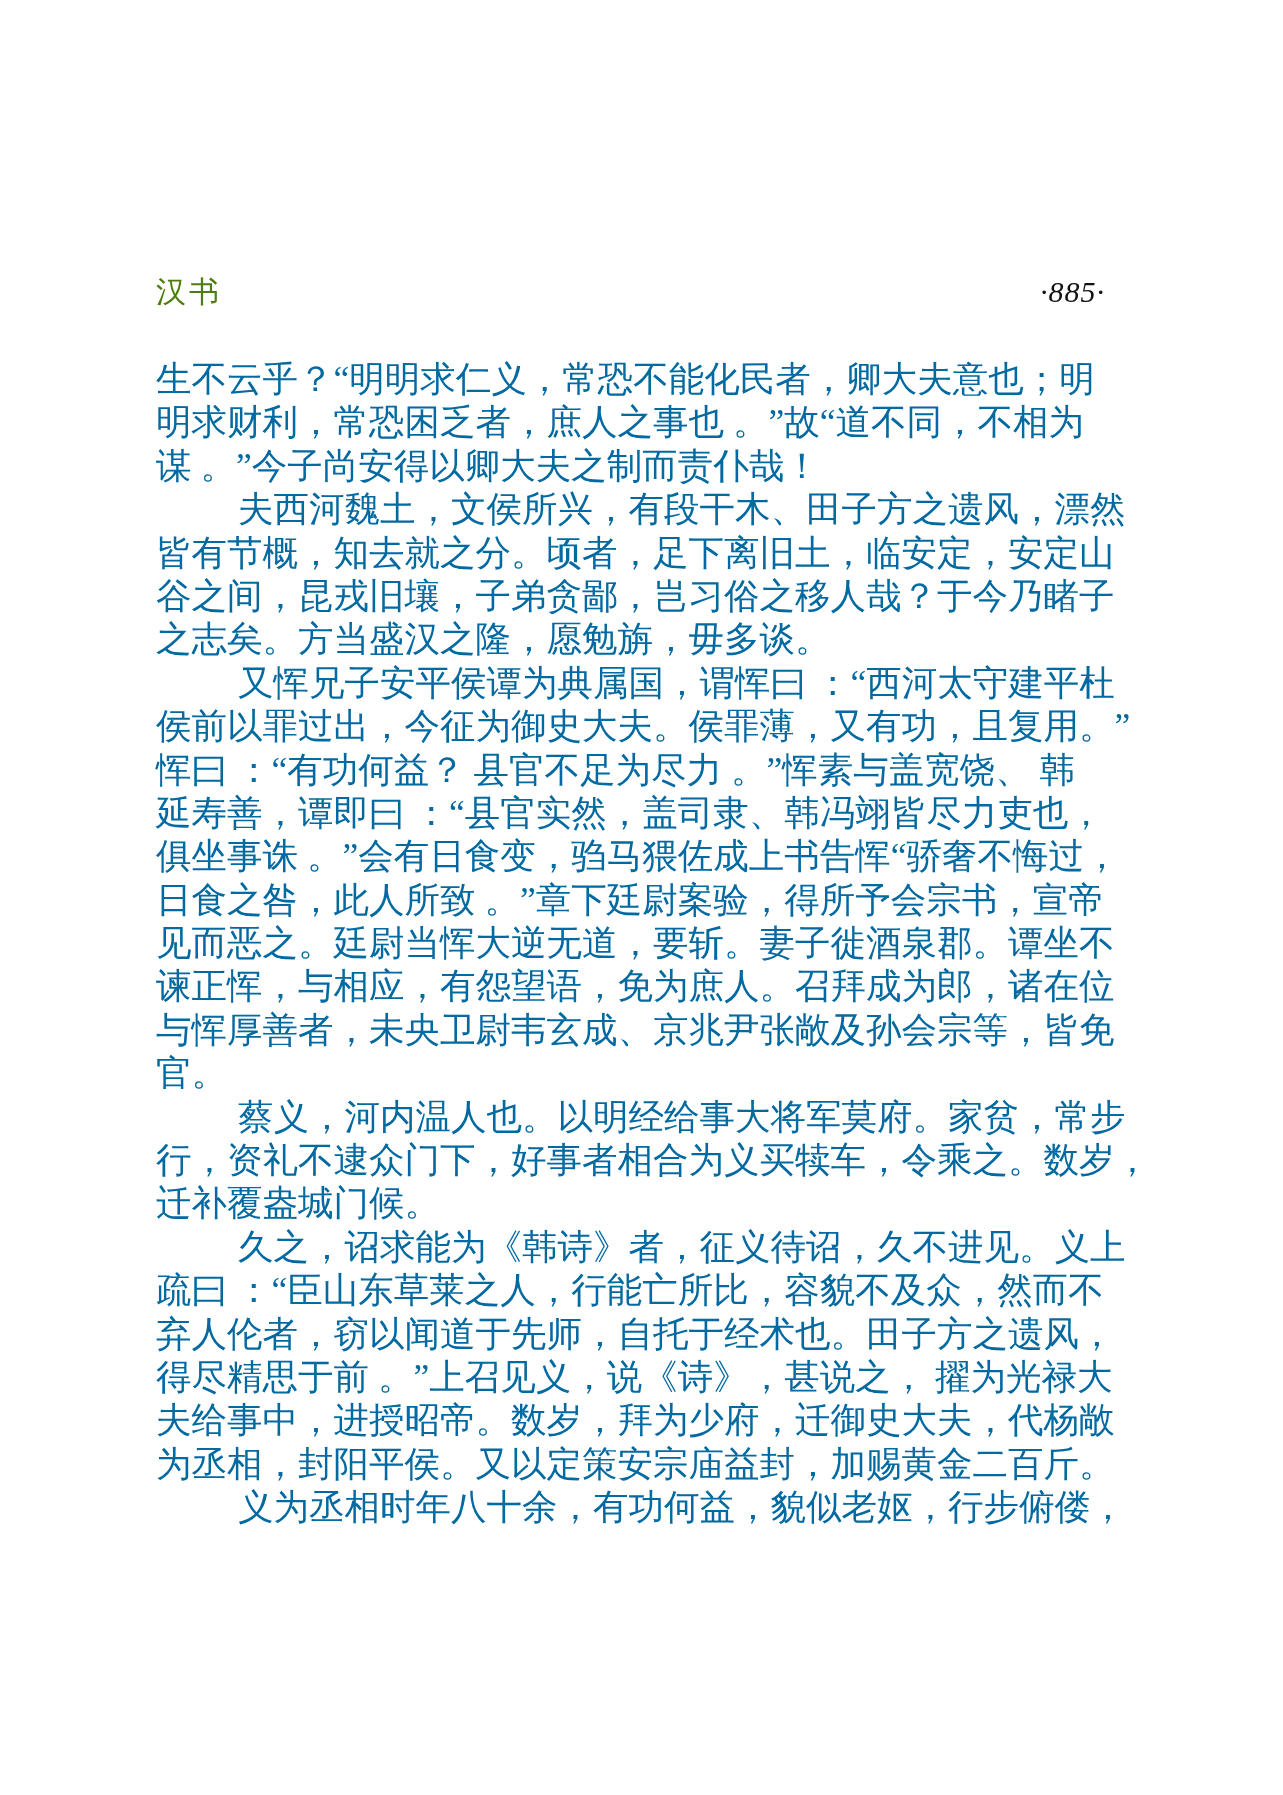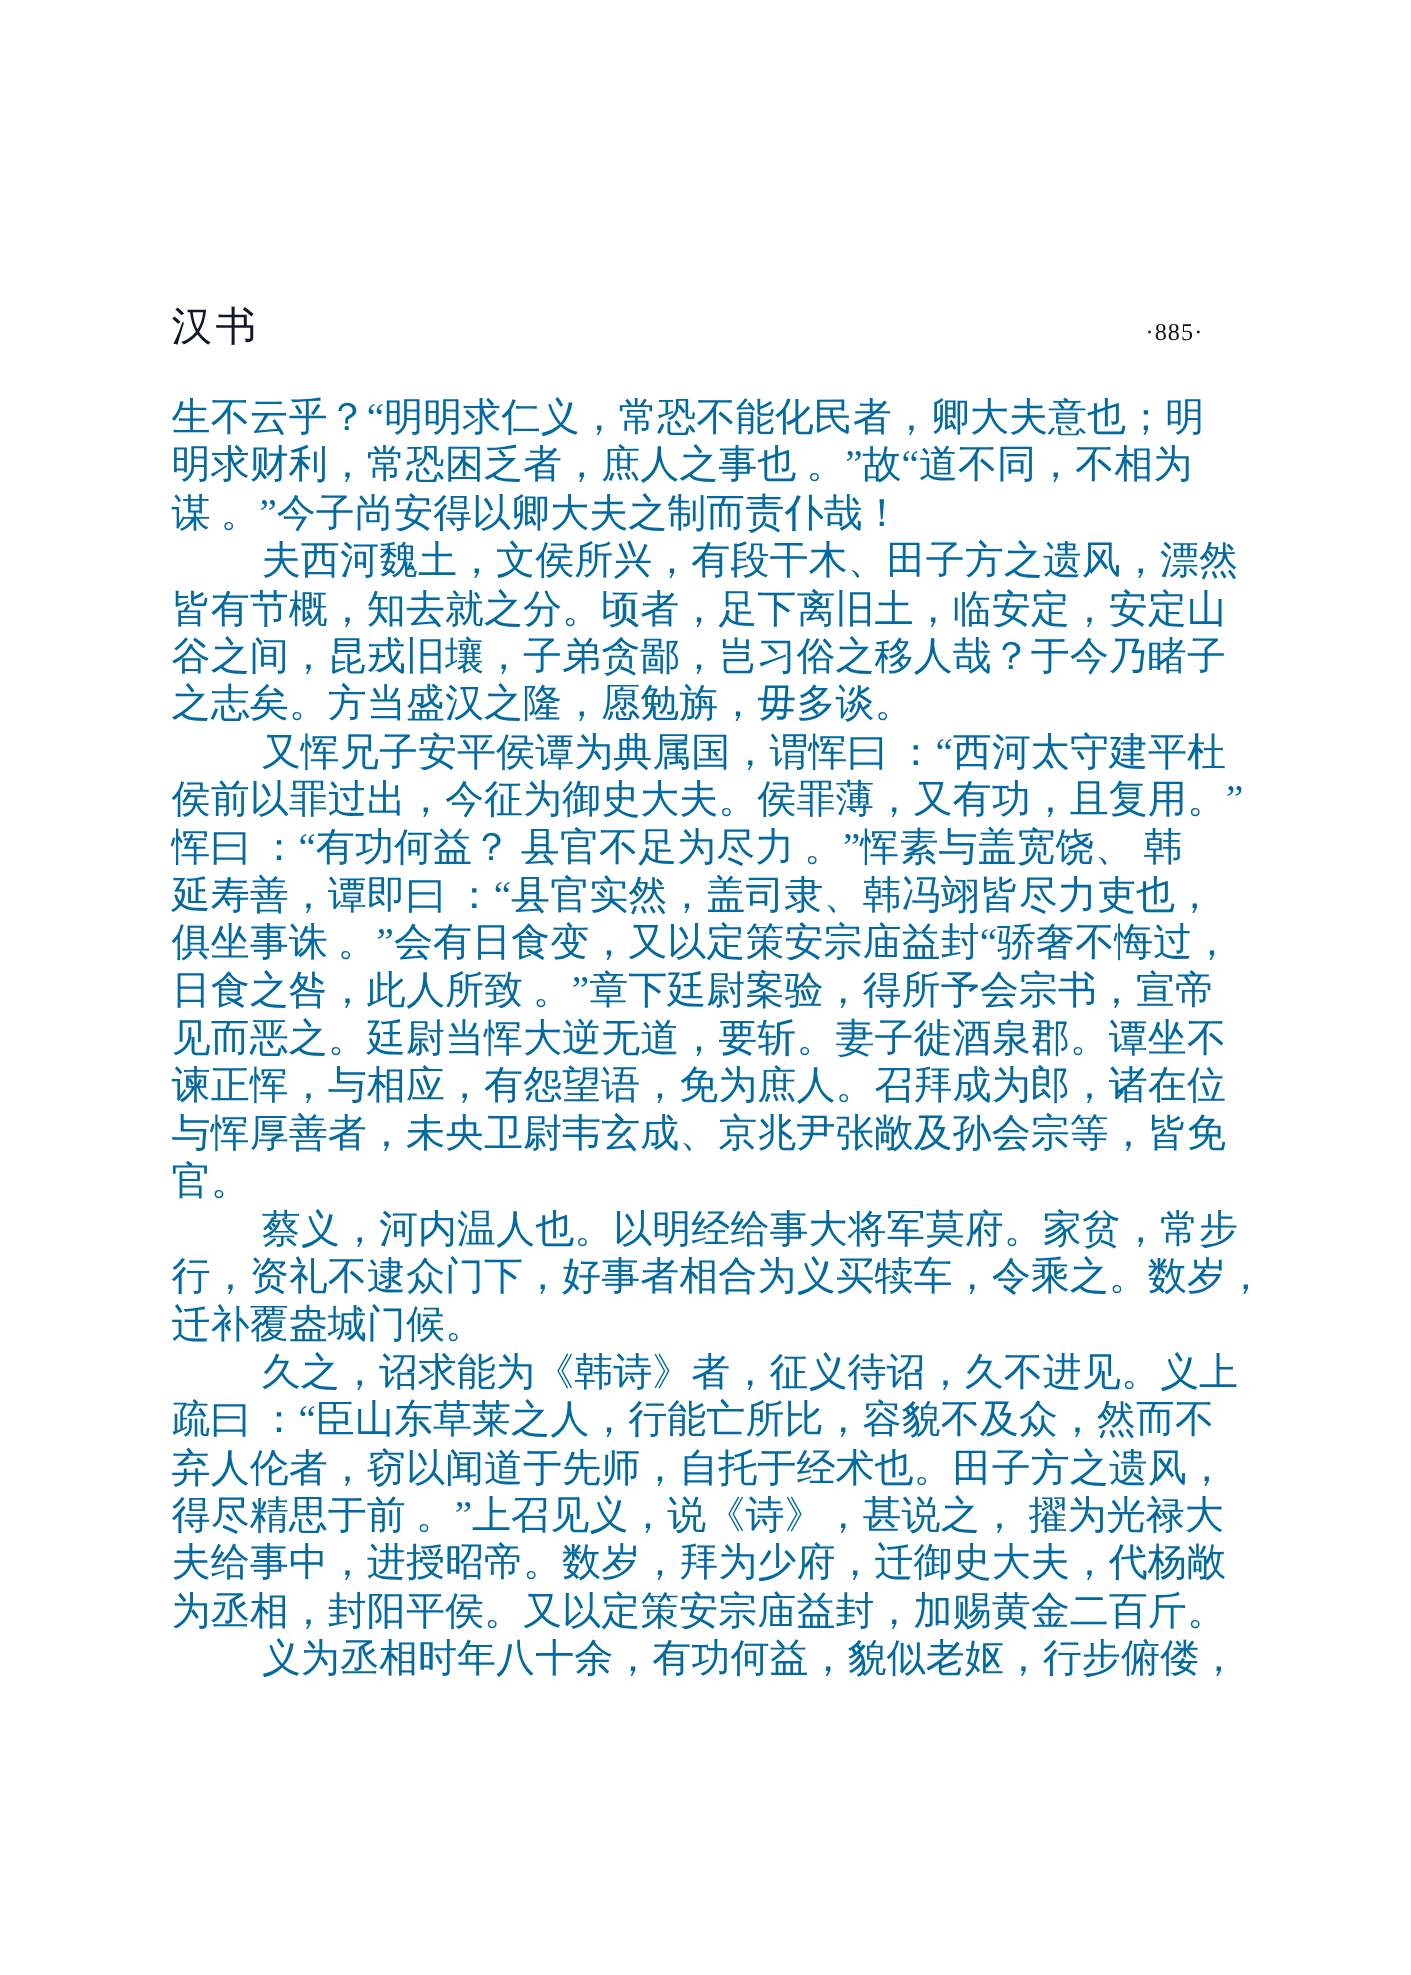--- a/index.html
+++ b/index.html
@@ -17,29 +17,30 @@
   }
   .running-head {
     position: absolute;
     left: 156px; top: 272px;
     width: 982px;
     display: flex;
     justify-content: space-between;
     align-items: baseline;
   }
   .book-title {
-    font-size: 37px;
+    font-size: 30px;
     letter-spacing: 3px;
-    color: #0f172a;
+    color: #4d7c0f;
   }
   .page-number {
-    font-size: 22px;
+    font-size: 30px;
     letter-spacing: 1px;
-    margin-right: 44px;
+    margin-right: 33px;
     color: #121212;
+    font-style: italic;
   }
   .text-body {
     position: absolute;
     left: 156px; top: 358px;
     width: 1010px;
     font-size: 35.5px;
     line-height: 43.4px;
     color: #0369a1;
   }
   .text-line {
@@ -73,21 +74,21 @@
       <div class="text-line">皆有节概，知去就之分。顷者，足下离旧土，临安定，安定山</div>
       <div class="text-line">谷之间，昆戎旧壤，子弟贪鄙，岂习俗之移人哉？于今乃睹子</div>
       <div class="text-line">之志矣。方当盛汉之隆，愿勉旃，毋多谈。</div>
     </div>
 
     <div>
       <div class="text-line indent">又恽兄子安平侯谭为典属国，谓恽曰 ：“西河太守建平杜</div>
       <div class="text-line">侯前以罪过出，今征为御史大夫。侯罪薄，又有功，且复用。”</div>
       <div class="text-line">恽曰 ：“有功何益？ 县官不足为尽力 。”恽素与盖宽饶、 韩</div>
       <div class="text-line">延寿善，谭即曰 ：“县官实然，盖司隶、韩冯翊皆尽力吏也，</div>
-      <div class="text-line">俱坐事诛 。”会有日食变，又以定策安宗庙益封“骄奢不悔过，</div>
+      <div class="text-line">俱坐事诛 。”会有日食变，驺马猥佐成上书告恽“骄奢不悔过，</div>
       <div class="text-line">日食之咎，此人所致 。”章下廷尉案验，得所予会宗书，宣帝</div>
       <div class="text-line">见而恶之。廷尉当恽大逆无道，要斩。妻子徙酒泉郡。谭坐不</div>
       <div class="text-line">谏正恽，与相应，有怨望语，免为庶人。召拜成为郎，诸在位</div>
       <div class="text-line">与恽厚善者，未央卫尉韦玄成、京兆尹张敞及孙会宗等，皆免</div>
       <div class="text-line">官。</div>
     </div>
 
     <div>
       <div class="text-line indent">蔡义，河内温人也。以明经给事大将军莫府。家贫，常步</div>
       <div class="text-line">行，资礼不逮众门下，好事者相合为义买犊车，令乘之。数岁，</div>

